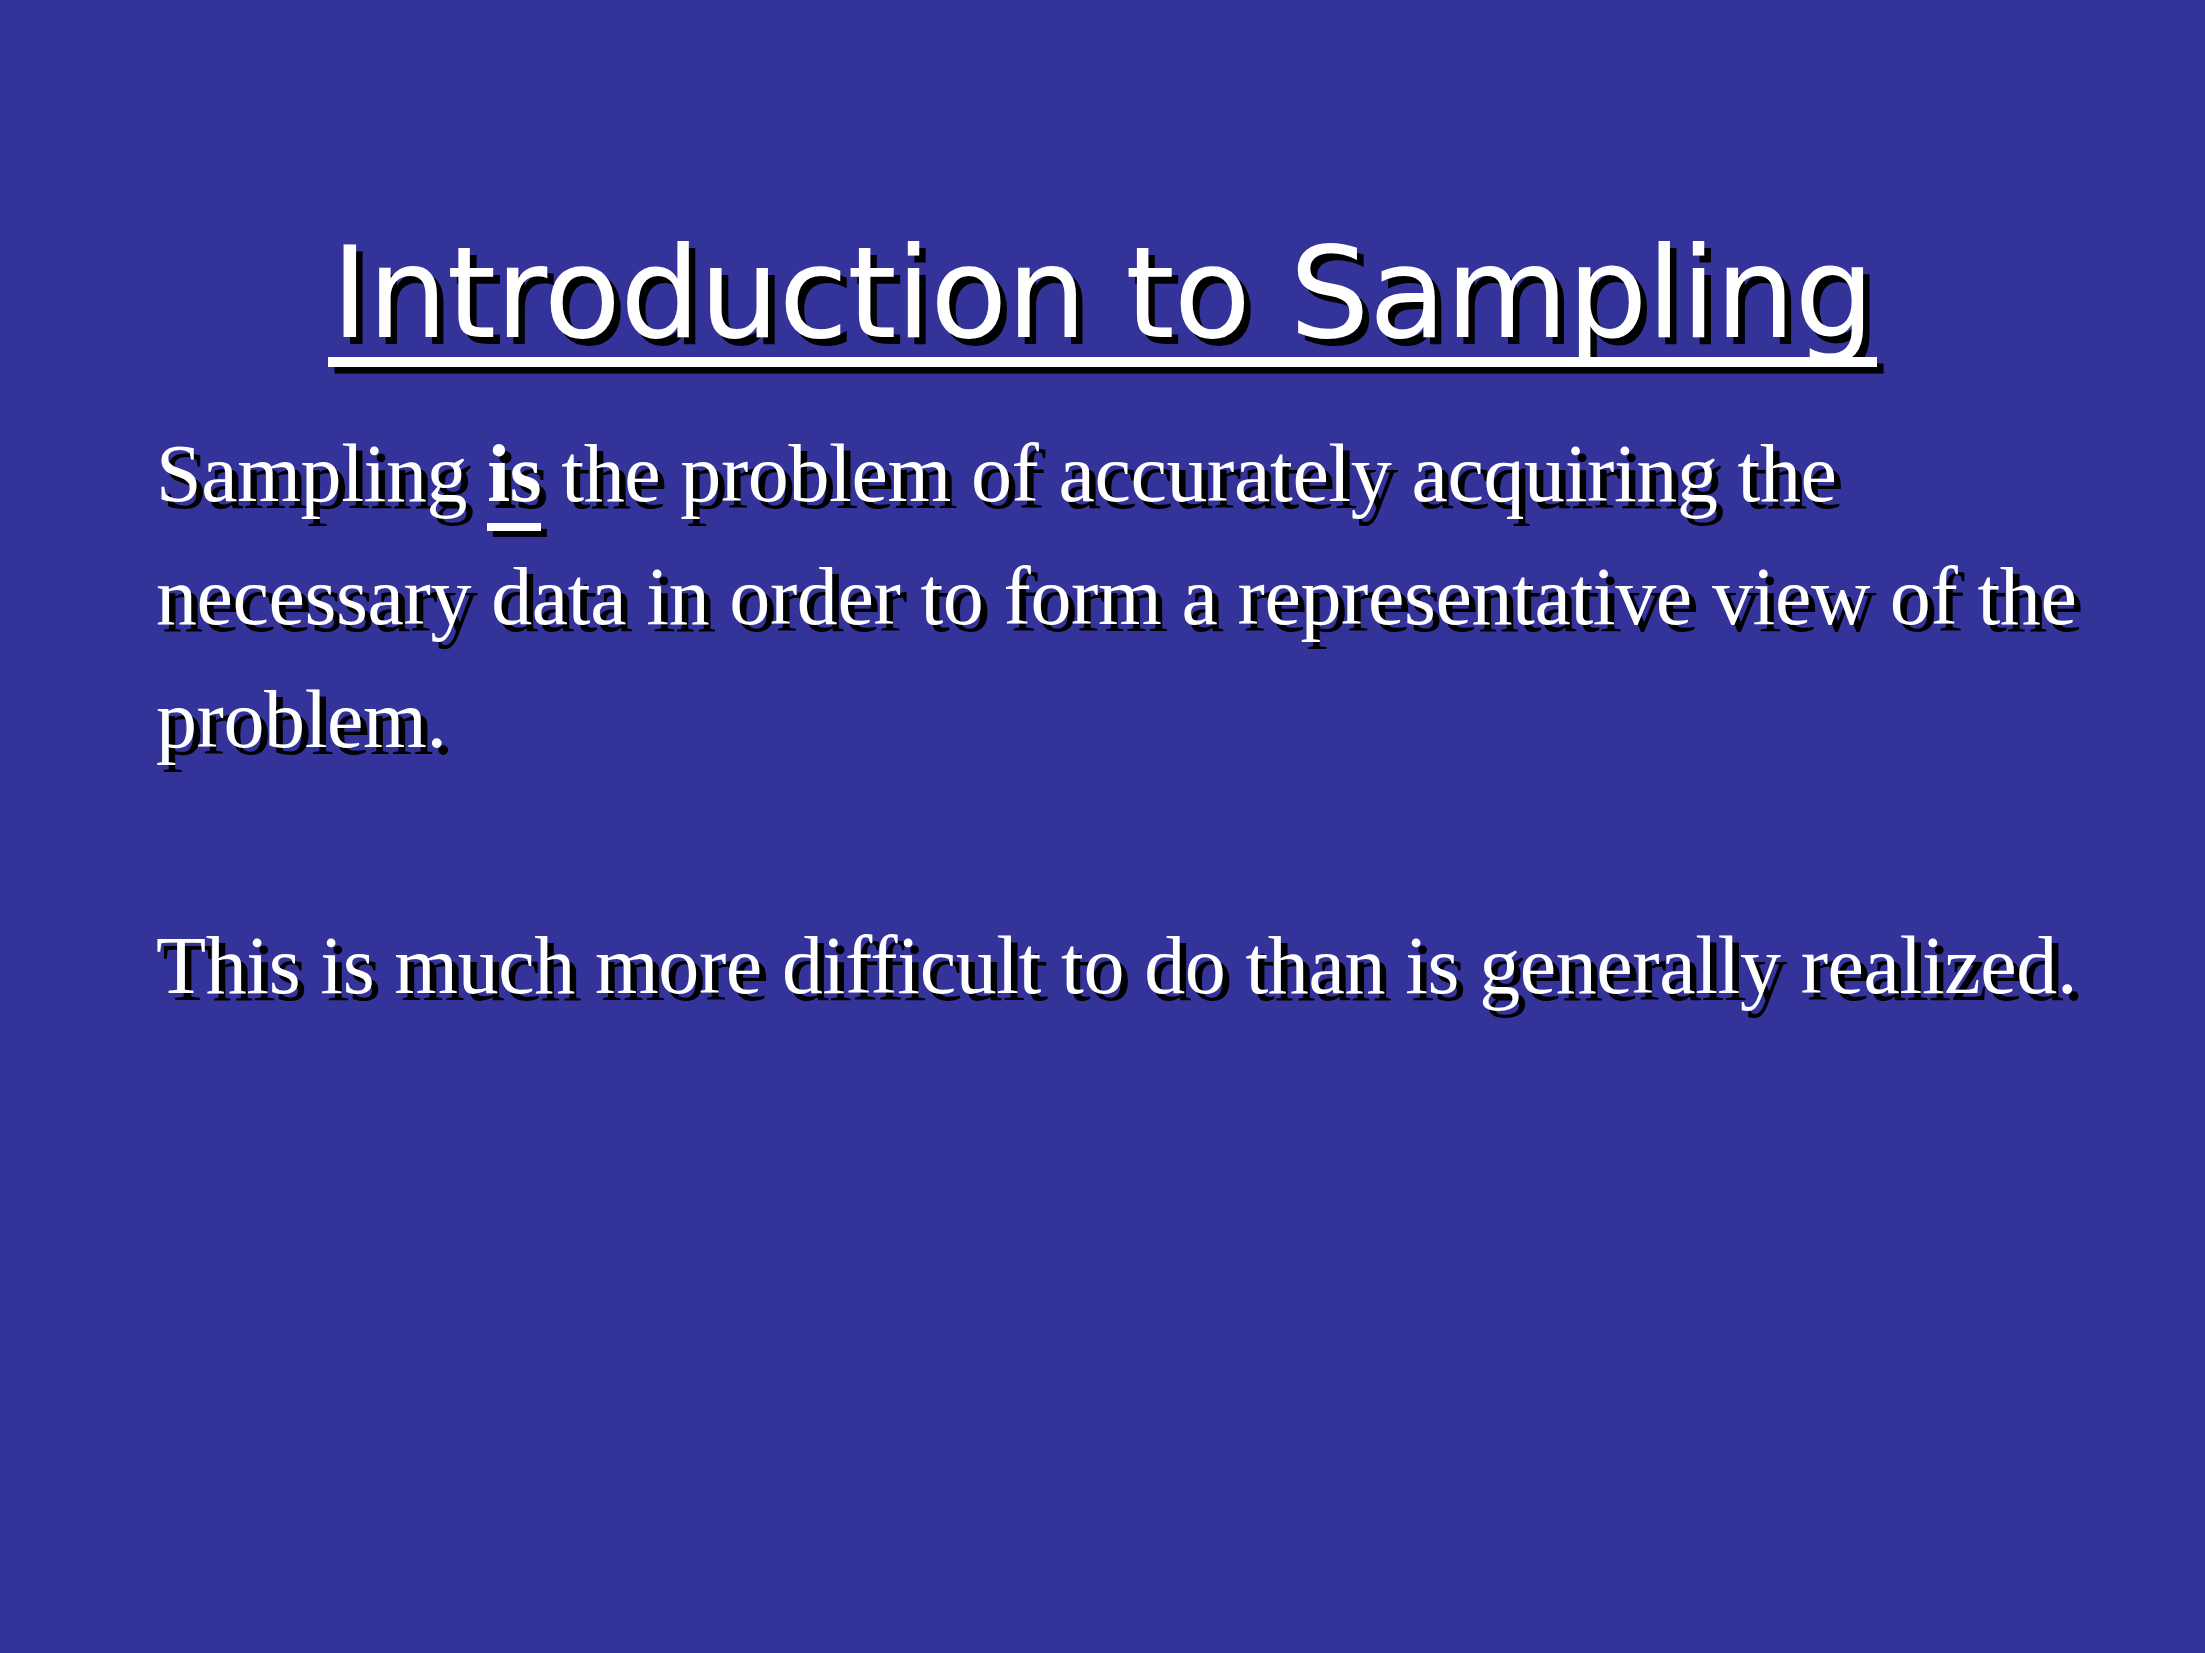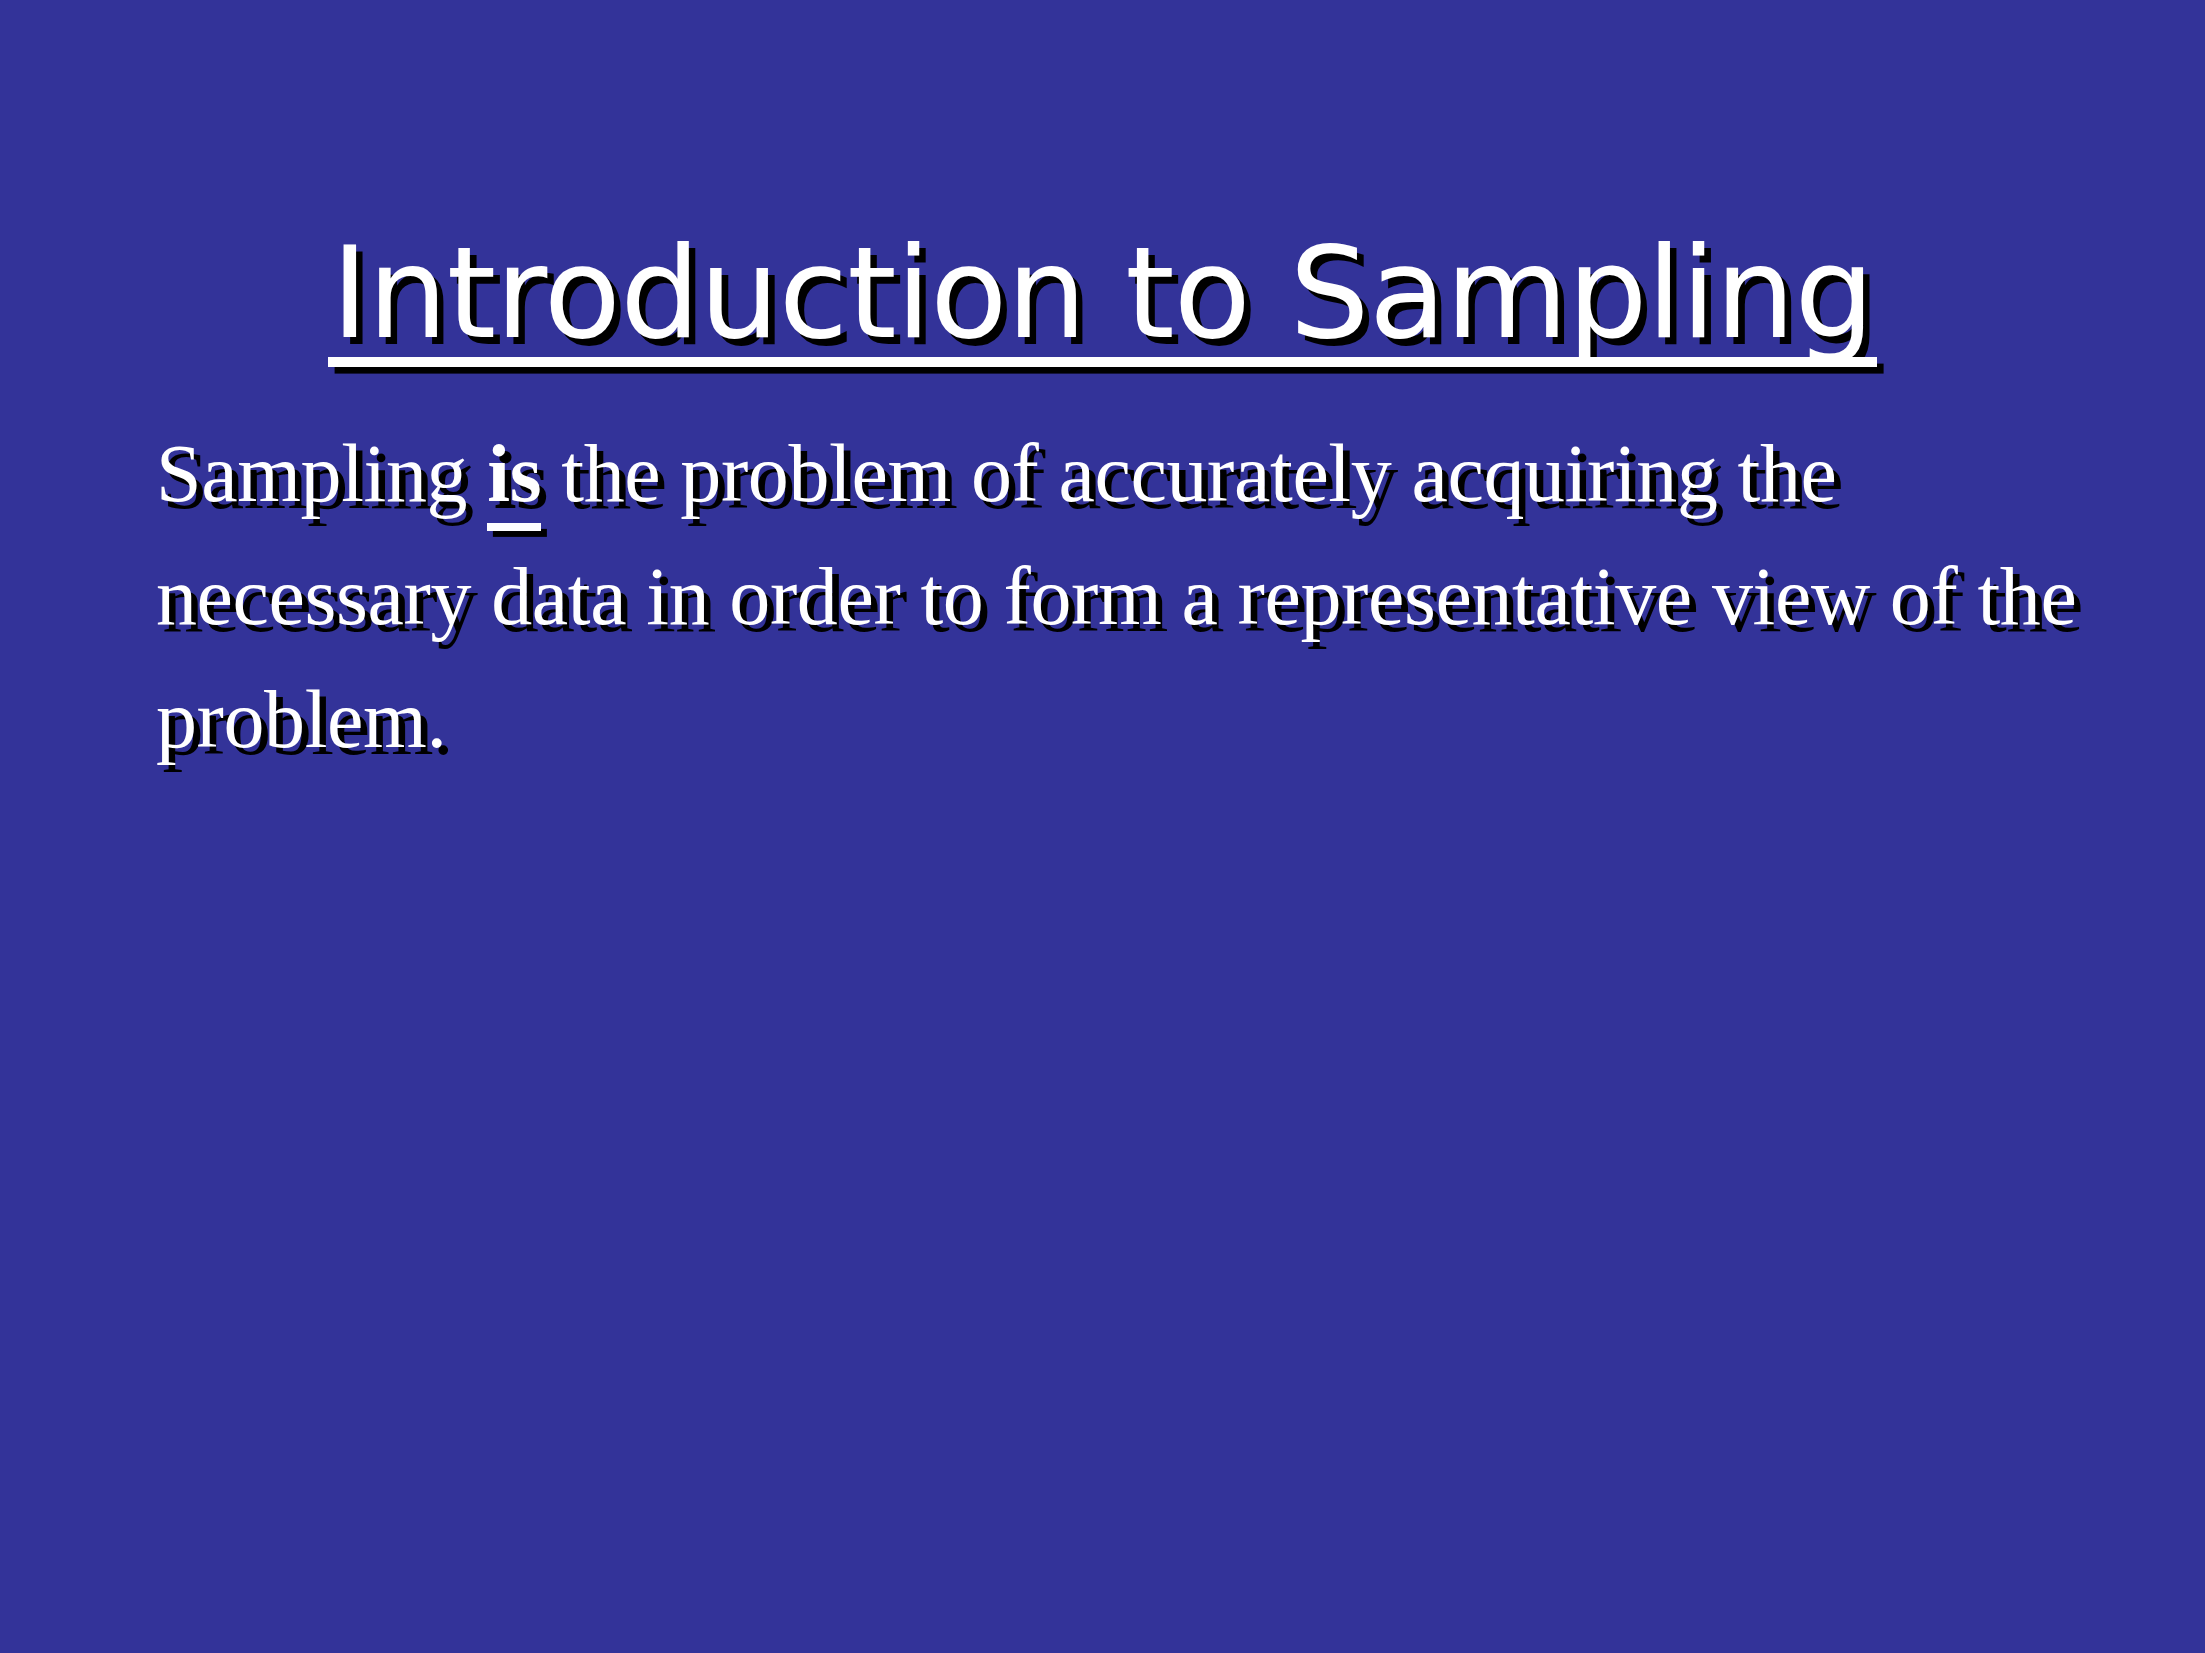--- a/index.html
+++ b/index.html
@@ -111,17 +111,18 @@
       <span class="title-underline"></span>
     </h1>
   </div>
 
   <div class="body-block">
 
     <p class="para shadowed"><span>Sampling </span><span class="emph"><span>is</span><span class="emph-underline"></span></span><span> the problem of accurately acquiring the necessary data in order to form a representative view of the problem.</span></p>
 
     <div class="para-spacer"></div>
 
+    <p class="para shadowed"><span>This is much more difficult to do than is generally realized.</span></p>
 
   </div>
 
 </div>
 
 
 </body></html>

